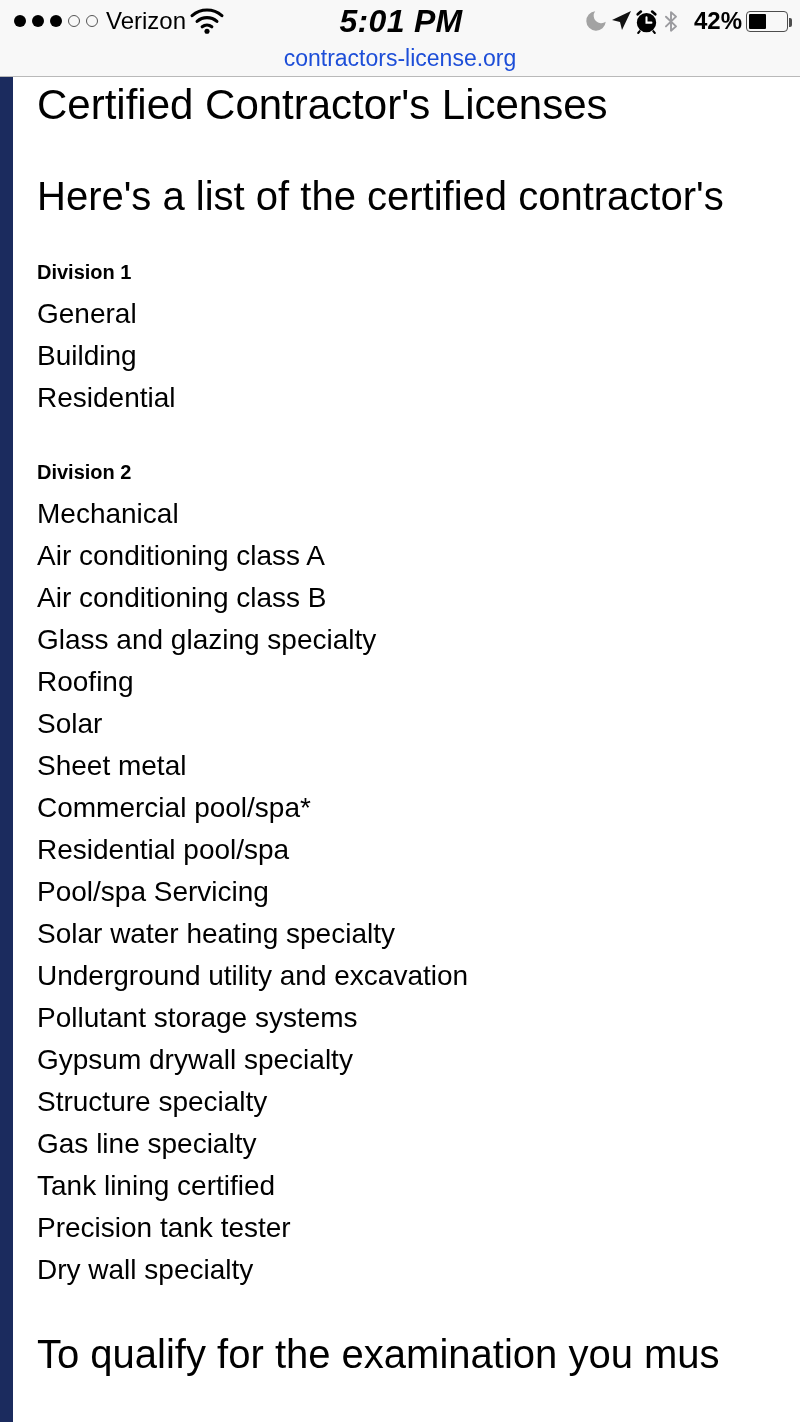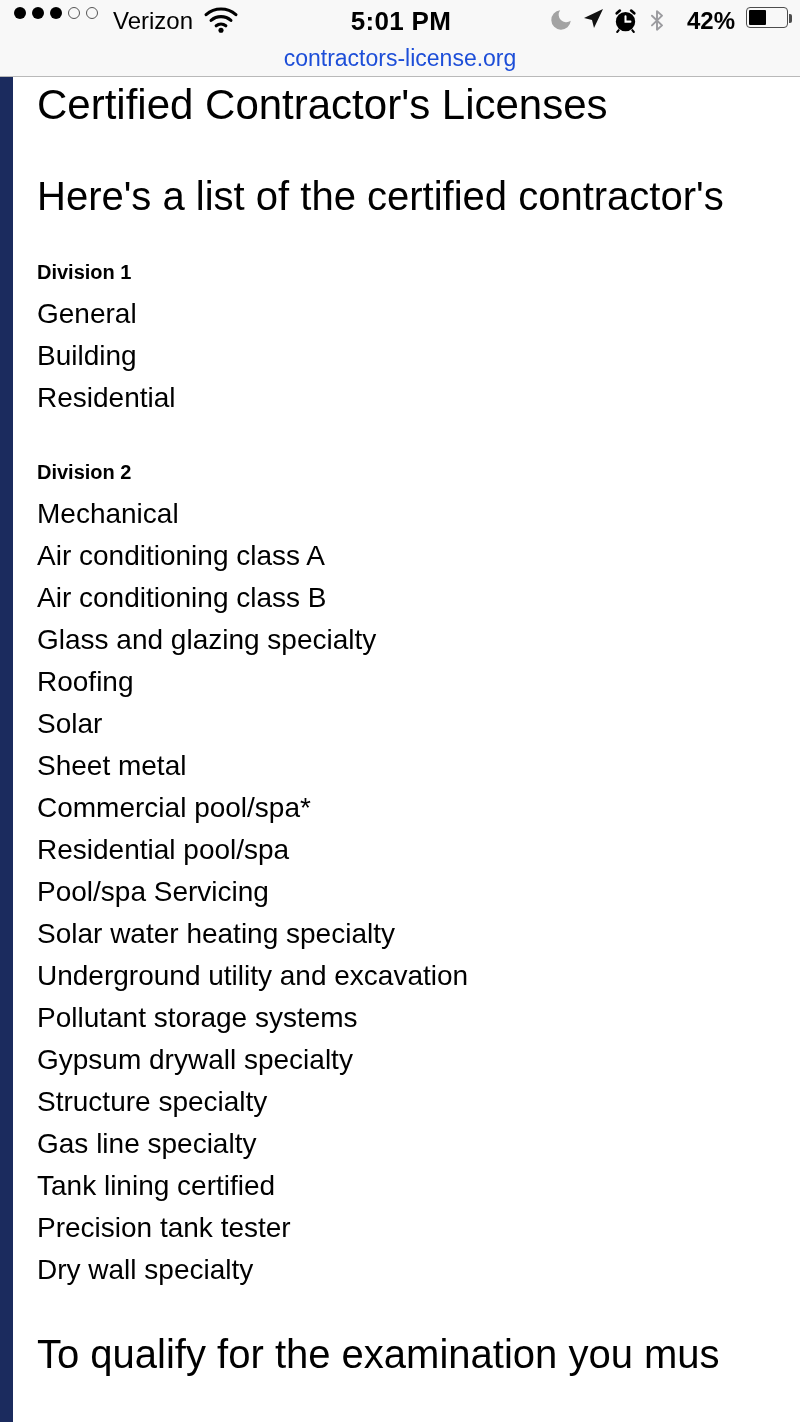--- a/index.html
+++ b/index.html
@@ -5,23 +5,23 @@
   :root { --accent:#1b2b5e; --sbbg:#f8f8f8; --txt:#000; }
   * { margin:0; padding:0; box-sizing:border-box; }
   html,body { width:800px; height:1422px; overflow:hidden; background:#fff;
     font-family:"Liberation Sans", sans-serif; color:var(--txt); }
   .screen { position:relative; width:800px; height:1422px; background:#fff; }
 
   
   .statusbar { position:absolute; top:0; left:0; width:800px; height:77px;
     background:var(--sbbg); border-bottom:1px solid #b9b9b9; z-index:5; }
   .sb-row { display:flex; align-items:center; height:40px; padding:2px 12px 0 14px; }
-  .sb-left, .sb-right { flex:1; display:flex; align-items:flex-start; gap:7px; }
+  .sb-left, .sb-right { flex:1; display:flex; align-items:center; }
   .sb-right { justify-content:flex-end; }
-  .sb-center { font-weight:bold; font-size:26px; letter-spacing:.3px; }
+  .sb-center { font-weight:bold; font-size:32px; letter-spacing:.3px;font-style:italic; }
   .dots { display:flex; align-items:center; gap:6px; margin-right:4px; }
   .dot { width:12px; height:12px; border-radius:50%; }
   .dot.filled { background:#000; }
   .dot.empty { border:1.5px solid #555; }
   .carrier { font-size:24px; margin:0 4px; }
   .pct { font-size:24px; margin-left:12px;font-weight:bold; }
   .battery { position:relative; width:42px; height:21px; border:1.5px solid #4d4d4d;
     border-radius:4px; margin-left:4px; }
   .battery .fill { position:absolute; left:2px; top:2px; bottom:2px; width:42%;
     background:#000; border-radius:1px; }

